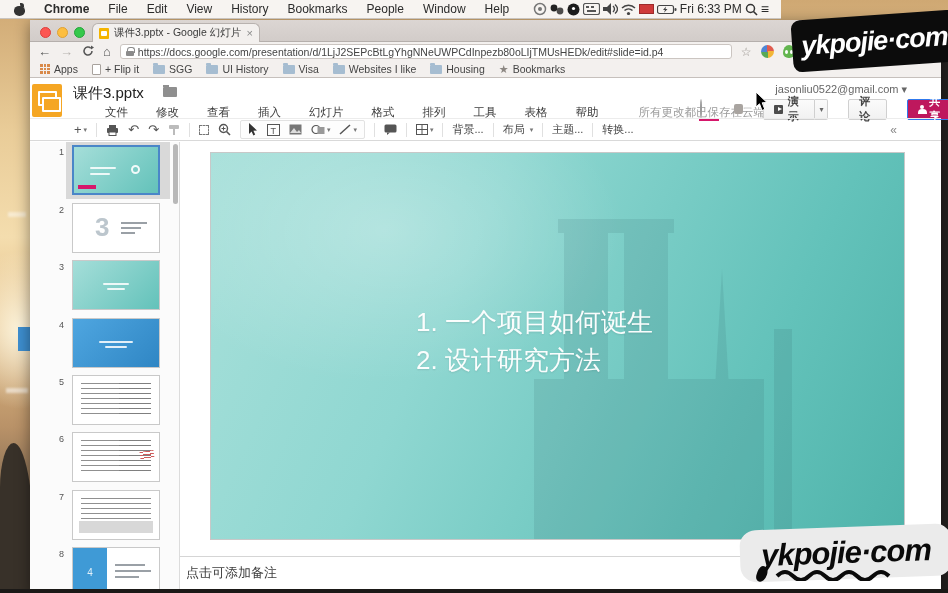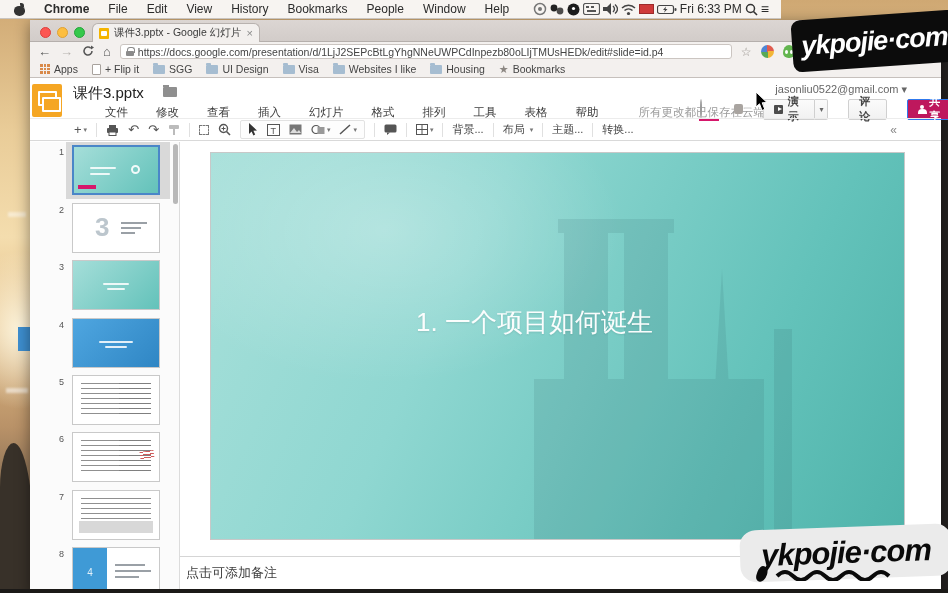--- a/index.html
+++ b/index.html
@@ -310,21 +310,21 @@
     <span class="bm">
       <span class="bm-page"></span>
       <span>+ Flip it</span>
     </span>
     <span class="bm">
       <span class="bm-folder"></span>
       <span>SGG</span>
     </span>
     <span class="bm">
       <span class="bm-folder"></span>
-      <span>UI Design</span>
+      <span>UI History</span>
     </span>
     <span class="bm">
       <span class="bm-folder"></span>
       <span>Visa</span>
     </span>
     <span class="bm">
       <span class="bm-folder"></span>
       <span>Websites I like</span>
     </span>
     <span class="bm">
@@ -558,20 +558,21 @@
         <rect x="90" y="20" width="44" height="310"></rect>
         <rect x="150" y="20" width="44" height="310"></rect>
         <rect x="84" y="10" width="116" height="14"></rect>
         <rect x="60" y="170" width="230" height="160"></rect>
         <polygon points="232,330 248,60 264,330"></polygon>
         <rect x="300" y="120" width="18" height="210"></rect>
       </g>
     </svg>
     <div class="slide-text">
       <div>1. 一个项目如何诞生</div>
+      <div>2. 设计研究方法</div>
     </div>
   </div>
 
   <div class="notes-sep"></div>
   <div class="notes-text">点击可添加备注</div>
 </div>
 
 <div class="wm-top">ykpojie·com</div>
 <div class="wm-bottom">ykpojie·com</div>
 <svg class="wm-squiggle" width="130" height="12" viewBox="0 0 130 12">

